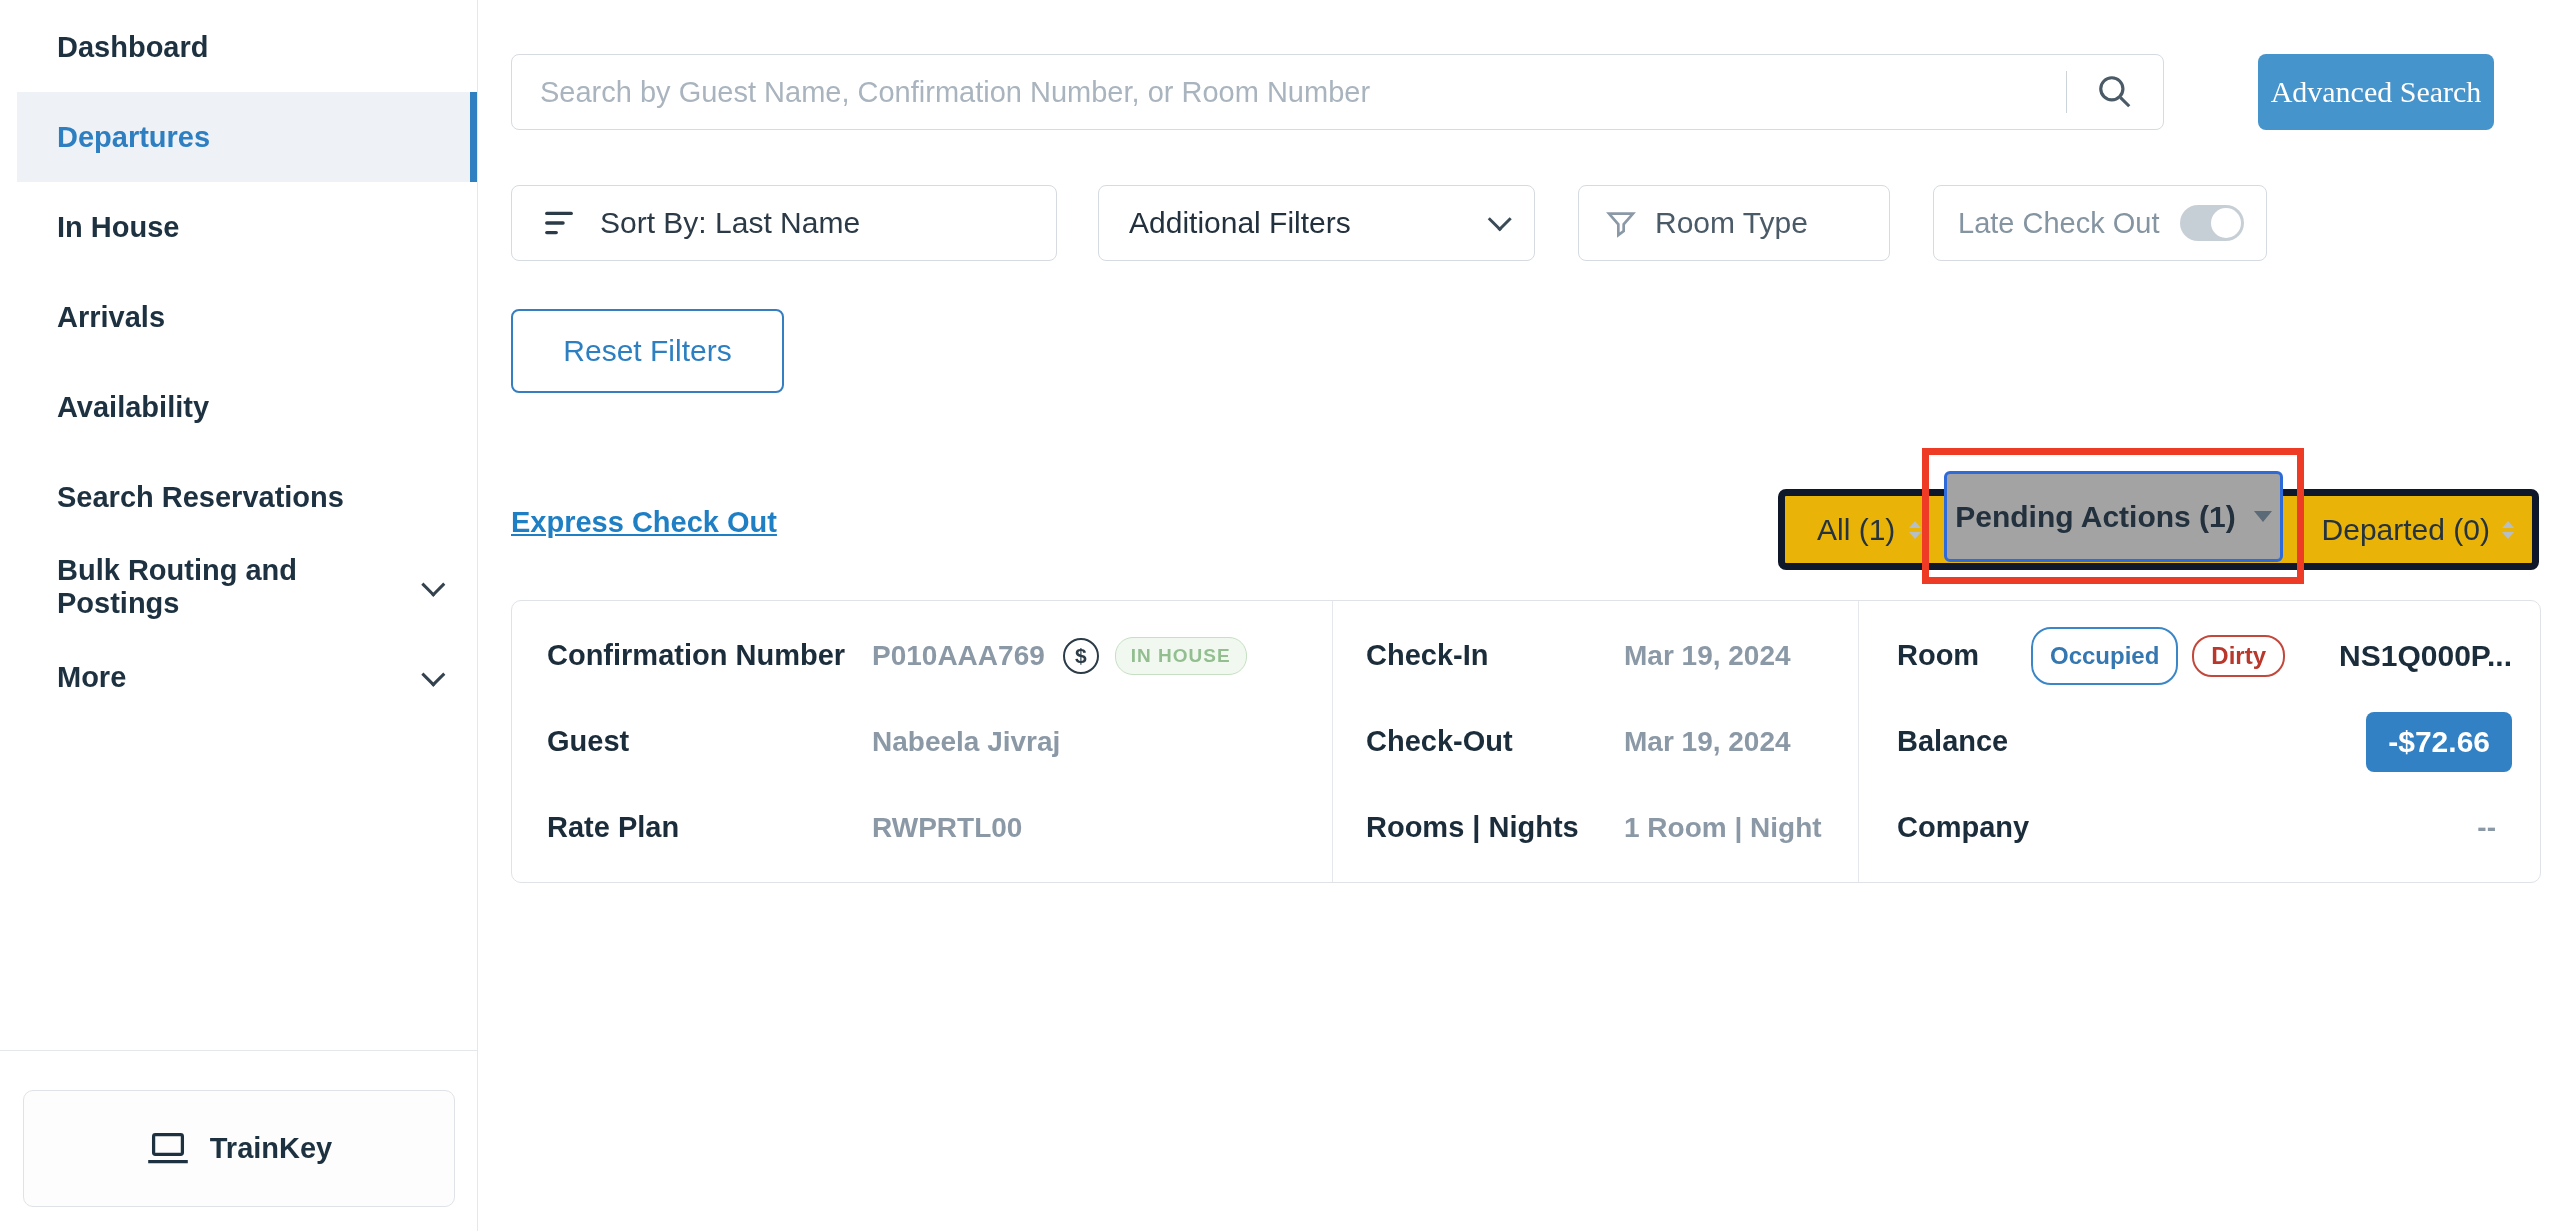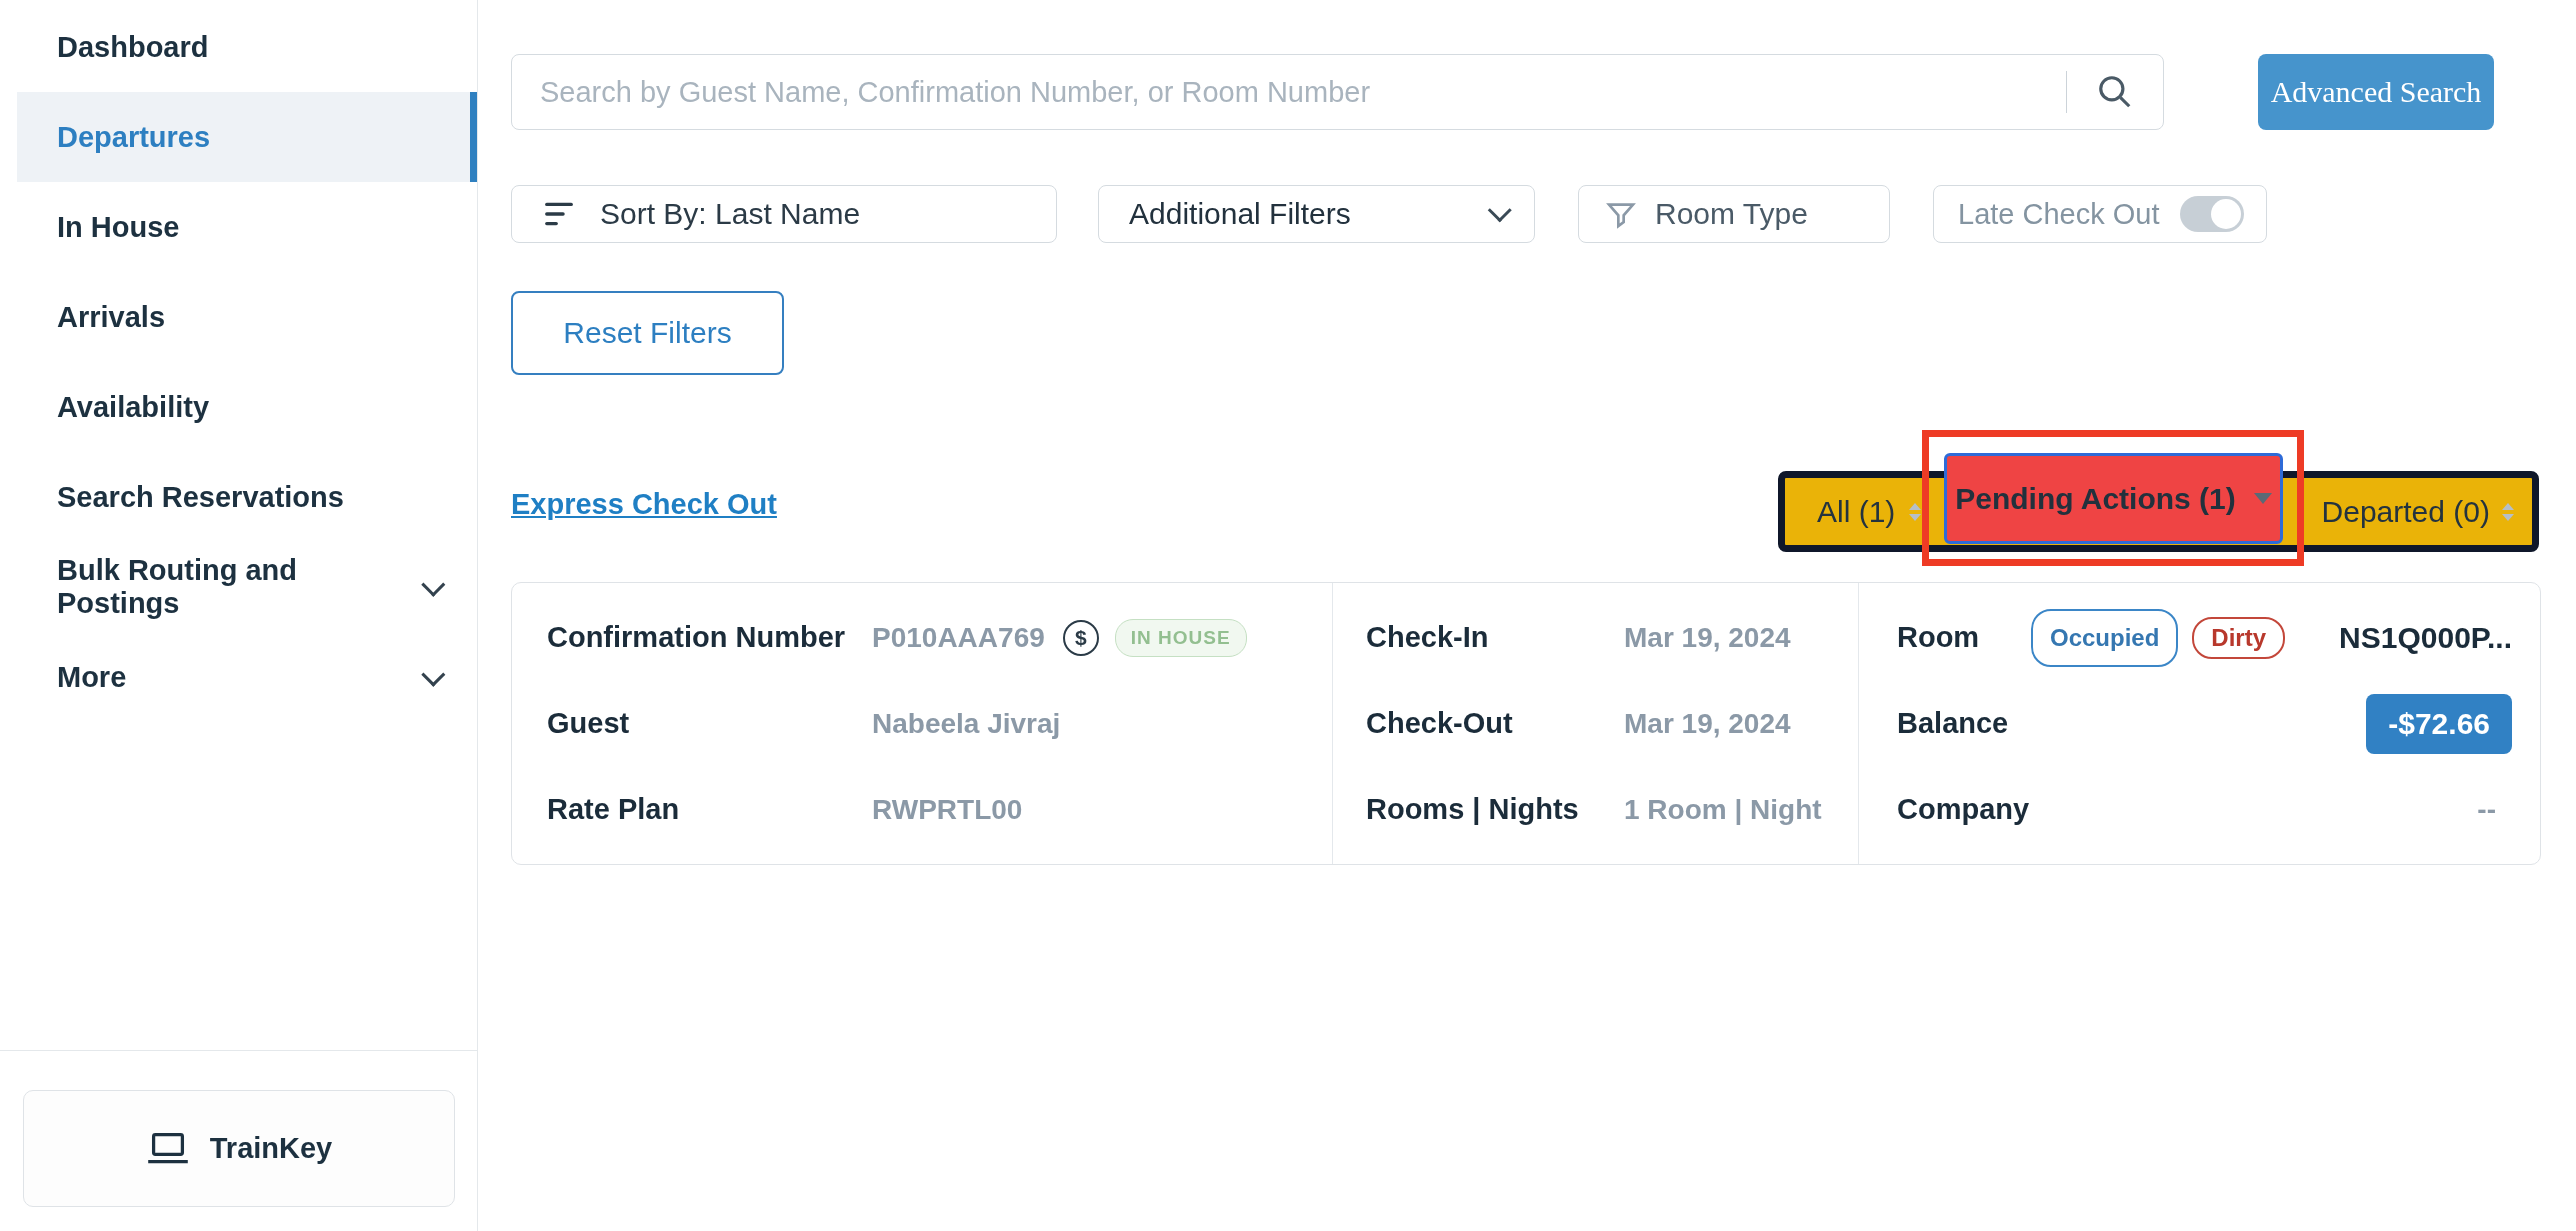--- a/index.html
+++ b/index.html
@@ -19,21 +19,21 @@
   .main { flex:1; position:relative; }
   .row-search { margin:54px 0 0 33px; display:flex; align-items:center; }
   .search-box { width:1653px; height:76px; border:1px solid #d5dbe0; border-radius:8px; display:flex; align-items:center; padding-left:28px; background:#fff; }
   .search-box input { flex:1; border:none; outline:none; font-size:29px; color:#2b3b47; font-family:"Liberation Sans", sans-serif; background:transparent; }
   .search-box input::placeholder { color:#a9b4be; }
   .search-sep { width:1px; height:42px; background:#ccd3d9; }
   .search-mag { width:96px; display:flex; align-items:center; justify-content:center; cursor:pointer; }
   .btn-advanced { margin-left:94px; width:236px; height:76px; background:#4694cc; border:none; border-radius:8px; color:#fff; font-size:30px; font-family:Liberation Serif, serif; cursor:pointer; }
 
   .row-filters { margin:55px 0 0 33px; display:flex; align-items:center; }
-  .pill-box { height:58px; border:1px solid #d5dbe0; border-radius:8px; display:flex; align-items:center; background:#fff; cursor:pointer; }
+  .pill-box { height:76px; border:1px solid #d5dbe0; border-radius:8px; display:flex; align-items:center; background:#fff; cursor:pointer; }
   .f-sort { width:546px; padding-left:30px; gap:24px; font-size:30px; color:#2b3a46; }
   .f-additional { width:437px; margin-left:41px; padding:0 30px 0 30px; font-size:30px; color:#22313d; }
   .f-additional .chev { margin-left:auto; transform:rotate(45deg) translateY(-6px); border-color:#3a4a56; }
   .f-roomtype { width:312px; margin-left:43px; padding-left:26px; gap:18px; font-size:30px; color:#4a5a67; }
   .f-late { width:334px; margin-left:43px; padding:0 22px 0 24px; font-size:29px; color:#8494a1; }
   .toggle { margin-left:auto; width:64px; height:36px; background:#c7cfd6; border-radius:18px; position:relative; cursor:pointer; }
   .toggle .knob { position:absolute; top:3px; right:3px; width:30px; height:30px; border-radius:50%; background:#fff; }
 
   .btn-reset { margin:48px 0 0 33px; width:273px; height:84px; background:#fff; border:2px solid #357fc0; border-radius:8px; color:#2d7fc1; font-size:30px; font-family:"Liberation Sans", sans-serif; cursor:pointer; }
 
@@ -41,21 +41,21 @@
   .row-list { position:relative; margin-top:55px; height:136px; }
   .express { position:absolute; left:33px; top:58px; font-size:29px; font-weight:700; color:#1f7fc4; text-decoration:underline; cursor:pointer; }
   .tabs-bar { position:absolute; left:1300px; top:41px; width:761px; height:81px; border:7px solid #0f172a; border-radius:8px; background:#eab308; display:flex; align-items:center; font-size:30px; color:#24333f; }
   .tab-all { margin-left:32px; display:flex; align-items:center; gap:14px; cursor:pointer; }
   .tab-departed { margin-left:auto; margin-right:18px; display:flex; align-items:center; gap:12px; cursor:pointer; }
   .sort-arrows { display:inline-flex; flex-direction:column; gap:4px; }
   .sort-arrows i { display:block; width:0; height:0; border-left:6px solid transparent; border-right:6px solid transparent; }
   .sort-arrows .up { border-bottom:7px solid #b6bfc7; }
   .sort-arrows .dn { border-top:7px solid #b6bfc7; }
   .annotation { position:absolute; left:1444px; top:0; width:382px; height:136px; border:7px solid #ee3b25; z-index:3; pointer-events:none; }
-  .btn-pending { position:absolute; left:1466px; top:23px; width:339px; height:91px; background:#ef4444; border:3px solid #2e6bd8; border-radius:6px; z-index:4; display:flex; align-items:center; justify-content:center; gap:18px; font-size:30px; font-weight:700; color:#22313d; cursor:pointer; }
+  .btn-pending { position:absolute; left:1466px; top:23px; width:339px; height:91px; background:#a3a3a3; border:3px solid #2e6bd8; border-radius:6px; z-index:4; display:flex; align-items:center; justify-content:center; gap:18px; font-size:30px; font-weight:700; color:#22313d; cursor:pointer; }
   .caret-dn { width:0; height:0; border-left:9px solid transparent; border-right:9px solid transparent; border-top:11px solid #5a6a76; }
 
   
   .card { margin:16px 0 0 33px; width:2030px; height:283px; border:1px solid #dfe3e7; border-radius:10px; background:#fff; display:flex; }
   .col { display:flex; flex-direction:column; justify-content:center; gap:34px; }
   .col1 { width:820px; padding-left:35px; }
   .col2 { width:526px; border-left:1px solid #e4e8ec; padding-left:33px; }
   .col3 { flex:1; border-left:1px solid #e4e8ec; padding:0 28px 0 38px; }
   .crow { display:flex; align-items:center; height:52px; }
   .lbl { font-size:29px; font-weight:700; color:#1b2c3a; }

